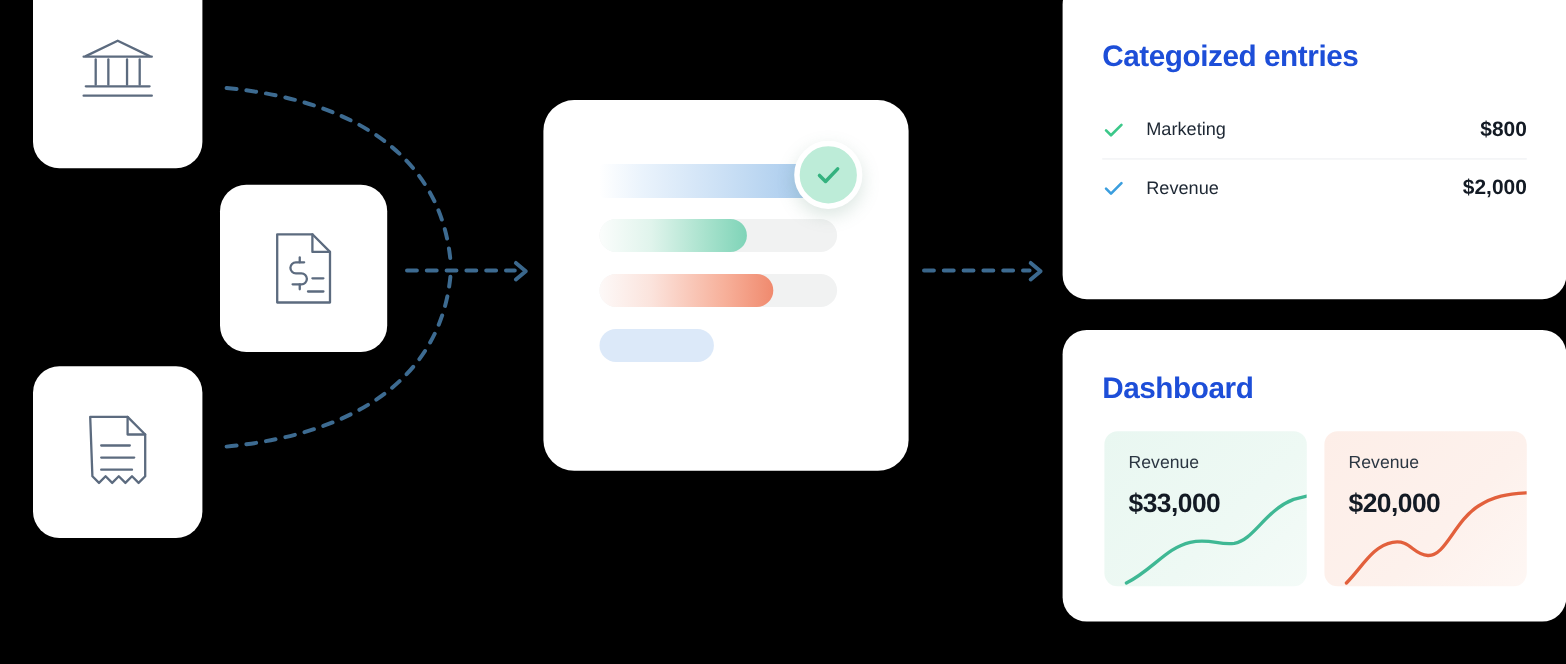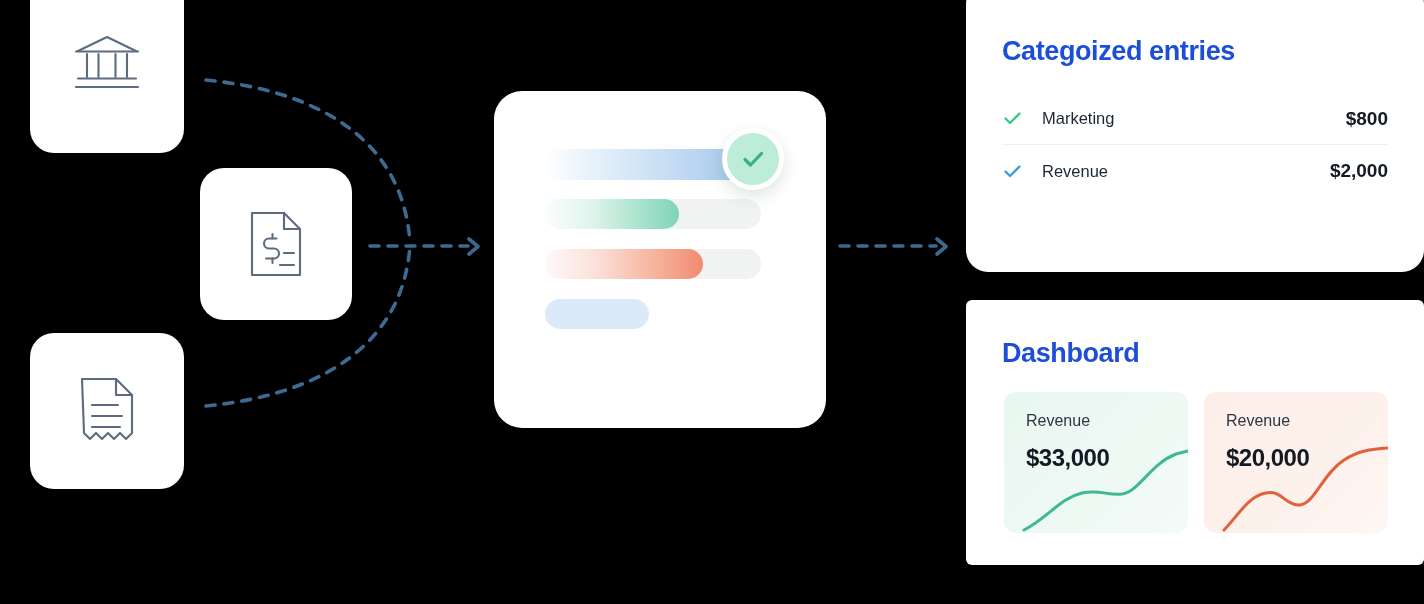--- a/index.html
+++ b/index.html
@@ -175,21 +175,21 @@
     font-weight: bold;
     color: #131a24;
     text-align: right;
     white-space: nowrap;
   }
 
   
   #dashboard-card {
     left: 966px; top: 300px;
     width: 458px; height: 265px;
-    border-radius: 6px;
+    border-radius: 22px;
   }
   #dashboard-title { top: 38px; }
 
   .metric-grid {
     position: absolute;
     left: 38px;
     top: 92px;
     display: flex;
     gap: 16px;
   }

